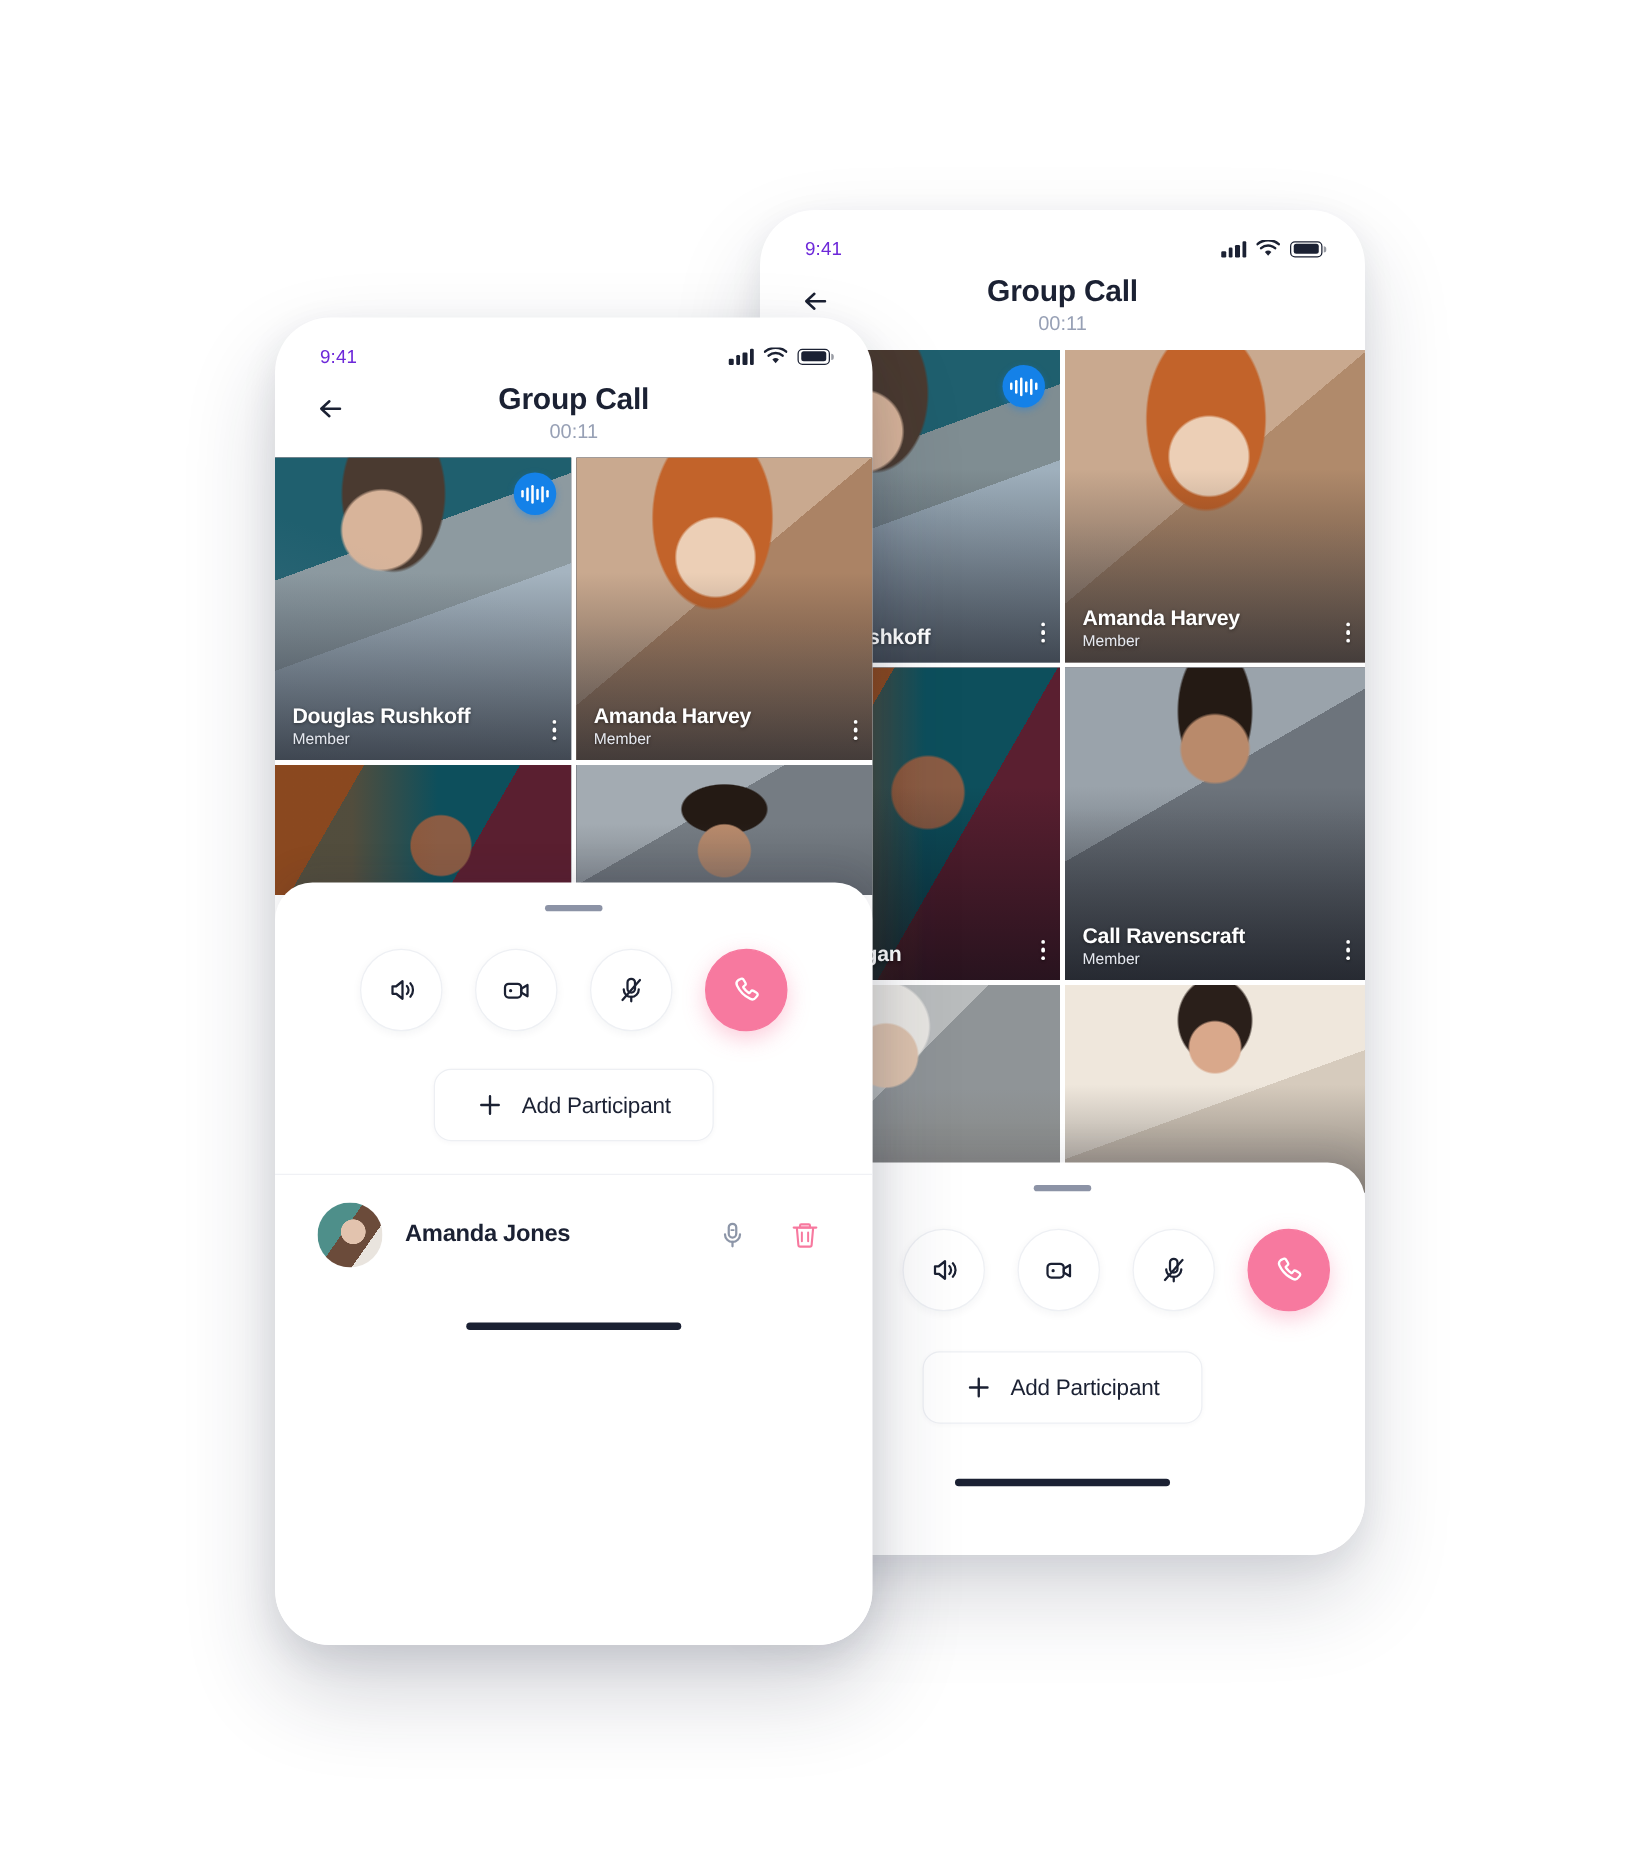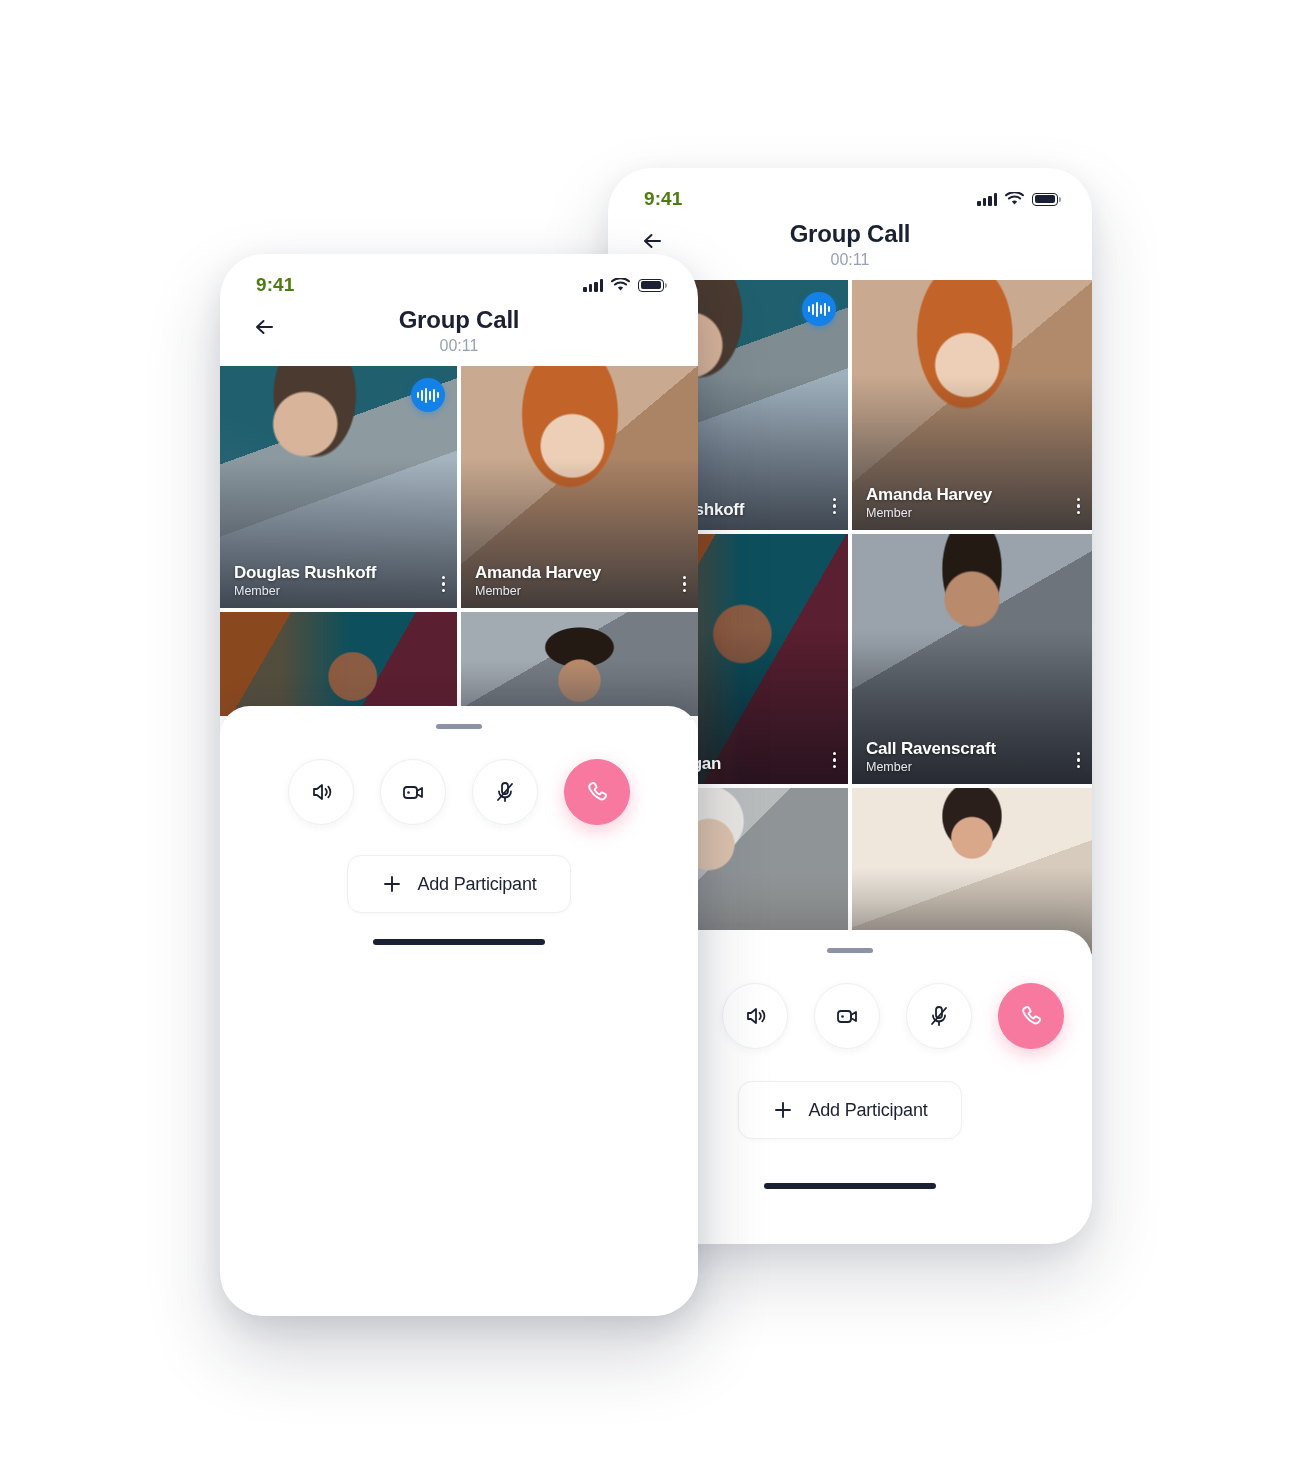--- a/index.html
+++ b/index.html
@@ -29,21 +29,21 @@
     z-index: 2;
   }
 
   
   .statusbar {
     position: relative; height: 50px;
     display: flex; align-items: center; justify-content: space-between;
     padding: 12px 34px 0 36px;
   }
   .status-time {
-    font-size: 19px; font-weight: 700; color: #4d7c0f; letter-spacing: .1px;
+    font-size: 15px; font-weight: 400; color: #6d28d9; letter-spacing: .1px;
   }
   .status-icons { display: flex; align-items: center; gap: 8px; }
   .bars { display: flex; align-items: flex-end; gap: 2px; height: 13px; }
   .bars i { display: block; width: 3.5px; background: #1b2133; border-radius: 1px; }
   .bars i:nth-child(1){ height: 5px; }
   .bars i:nth-child(2){ height: 7.5px; }
   .bars i:nth-child(3){ height: 10px; }
   .bars i:nth-child(4){ height: 13px; }
   .batt {
     width: 26px; height: 13px; border: 1.6px solid #1b2133;
@@ -447,20 +447,42 @@
       <div class="add-btn">
         <svg width="22" height="22" viewBox="0 0 22 22">
           <path d="M11 4v14M4 11h14" stroke="#1b2133" stroke-width="1.9" stroke-linecap="round"></path>
         </svg>
         <span class="lbl">Add Participant</span>
       </div>
 
       <div class="plist">
 
 
+        <div class="prow">
+          <div class="avatar" style="background:
+                 radial-gradient(circle at 55% 45%, #e2c3ae 0 24%, transparent 25%),
+                 linear-gradient(125deg, #4e8f8a 0 42%, #6b4b3a 42% 72%, #e9e4de 72% 100%);"></div>
+          <div class="pname">Amanda Jones</div>
+          <div class="picon">
+            <svg width="30" height="30" viewBox="0 0 30 30">
+              <rect x="12" y="6" width="6" height="11" rx="3" stroke="#8d96a8" stroke-width="1.8" fill="none"></rect>
+              <path d="M14 11h2" stroke="#8d96a8" stroke-width="1.4" stroke-linecap="round"></path>
+              <path d="M9 14.5a6 6 0 0 0 12 0" stroke="#8d96a8" stroke-width="1.8" fill="none" stroke-linecap="round"></path>
+              <path d="M15 20.5V24" stroke="#8d96a8" stroke-width="1.8" stroke-linecap="round"></path>
+            </svg>
+          </div>
+          <div class="picon">
+            <svg width="28" height="28" viewBox="0 0 28 28">
+              <path d="M5 8h18" stroke="#F7799F" stroke-width="1.8" stroke-linecap="round"></path>
+              <path d="M11 5.5h6a1 1 0 0 1 1 1V8h-8V6.5a1 1 0 0 1 1-1z" stroke="#F7799F" stroke-width="1.7" fill="none"></path>
+              <path d="M7.5 8.5 8.7 22a1.4 1.4 0 0 0 1.4 1.3h7.8A1.4 1.4 0 0 0 19.3 22L20.5 8.5" stroke="#F7799F" stroke-width="1.7" fill="none" stroke-linecap="round"></path>
+              <path d="M11.5 12v7M16.5 12v7" stroke="#F7799F" stroke-width="1.6" stroke-linecap="round"></path>
+            </svg>
+          </div>
+        </div>
 
 
       </div>
 
       <div class="home-ind" style="margin-top:22px;"></div>
     </div>
   </div>
 
 </div>
 

